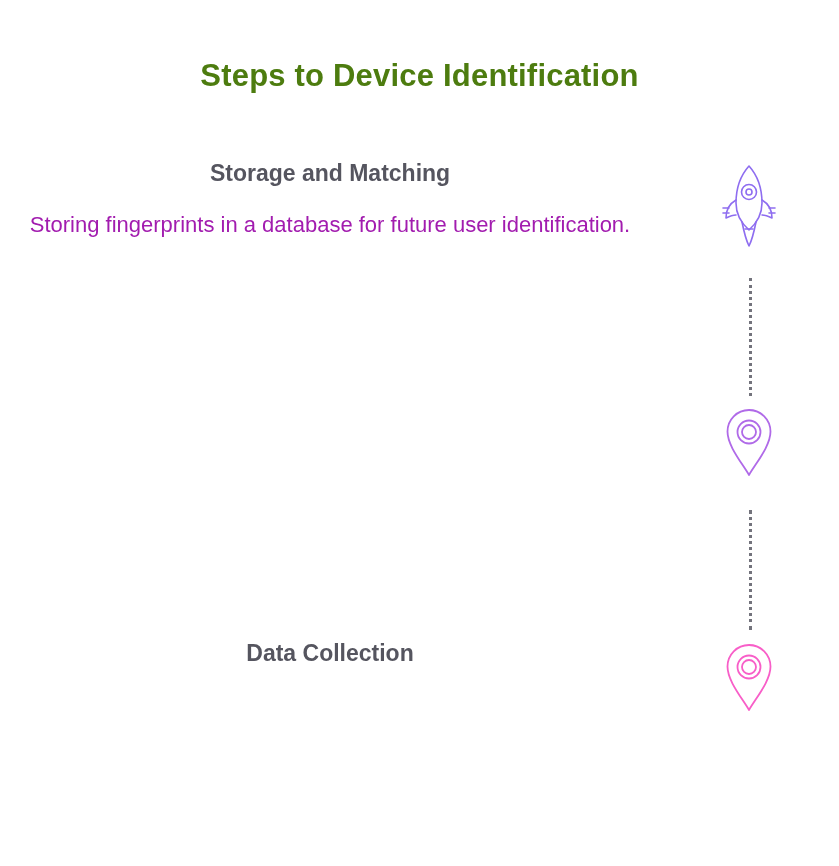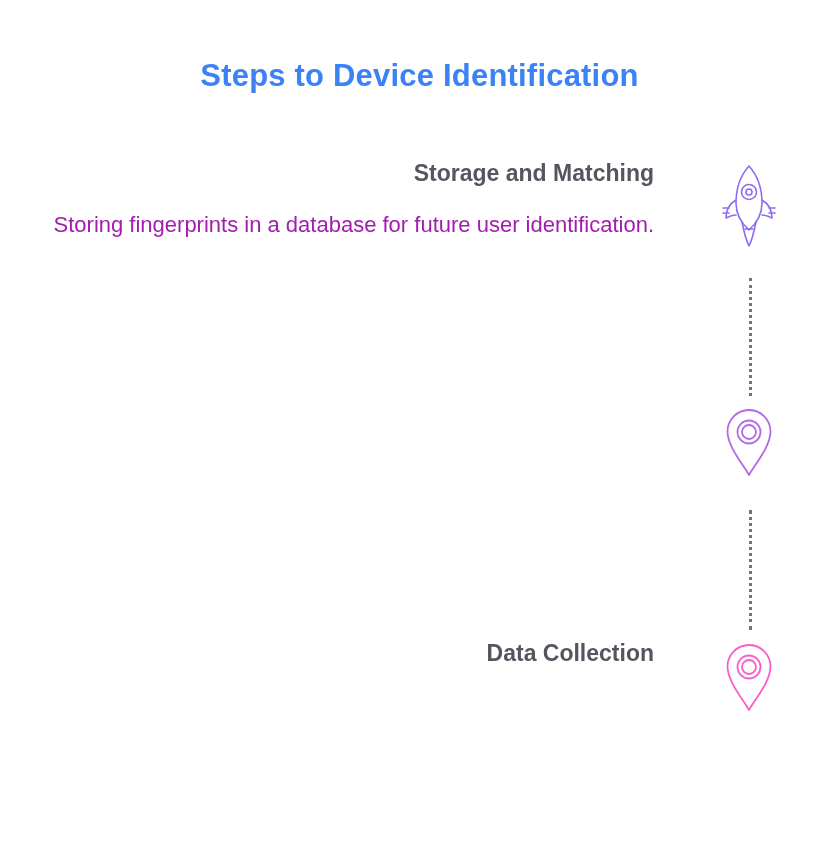--- a/index.html
+++ b/index.html
@@ -24,21 +24,21 @@
   }
 
   .title {
     position: absolute;
     top: 58px;
     left: 0;
     width: 839px;
     text-align: center;
     font-size: 31px;
     font-weight: bold;
-    color: #3b82f6;
+    color: #4d7c0f;
     letter-spacing: 0.2px;
   }
 
   
   .rail {
     position: absolute;
     left: 690px;
     top: 150px;
     width: 120px;
     height: 620px;
@@ -67,23 +67,22 @@
   .steps {
     position: absolute;
     left: 0;
     top: 140px;
     width: 660px;
   }
   .step {
     position: absolute;
     left: 0;
     width: 660px;
-    text-align: right;
+    text-align: center;
     padding: 0 24px;
-    margin-left: 18px;
   }
   .step.s1 { top: 20px; }
   .step.s2 { top: 248px; }
   .step.s3 { top: 500px; }
 
   .step-heading {
     font-size: 23px;
     font-weight: bold;
     color: #55555f;
     margin-bottom: 22px;

